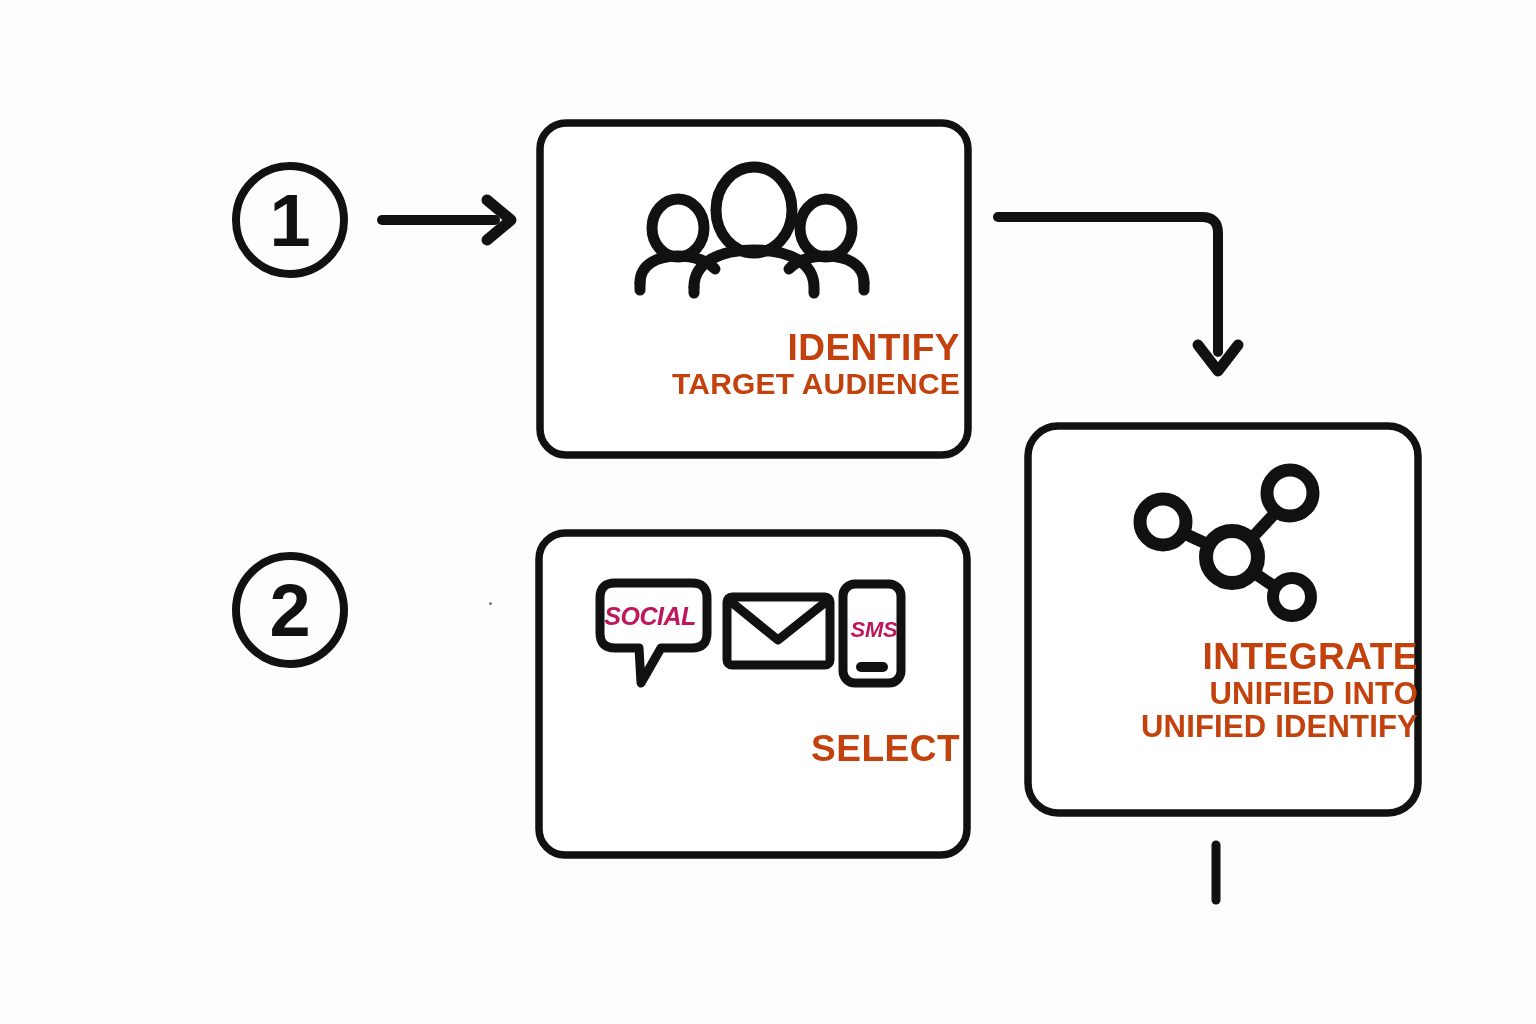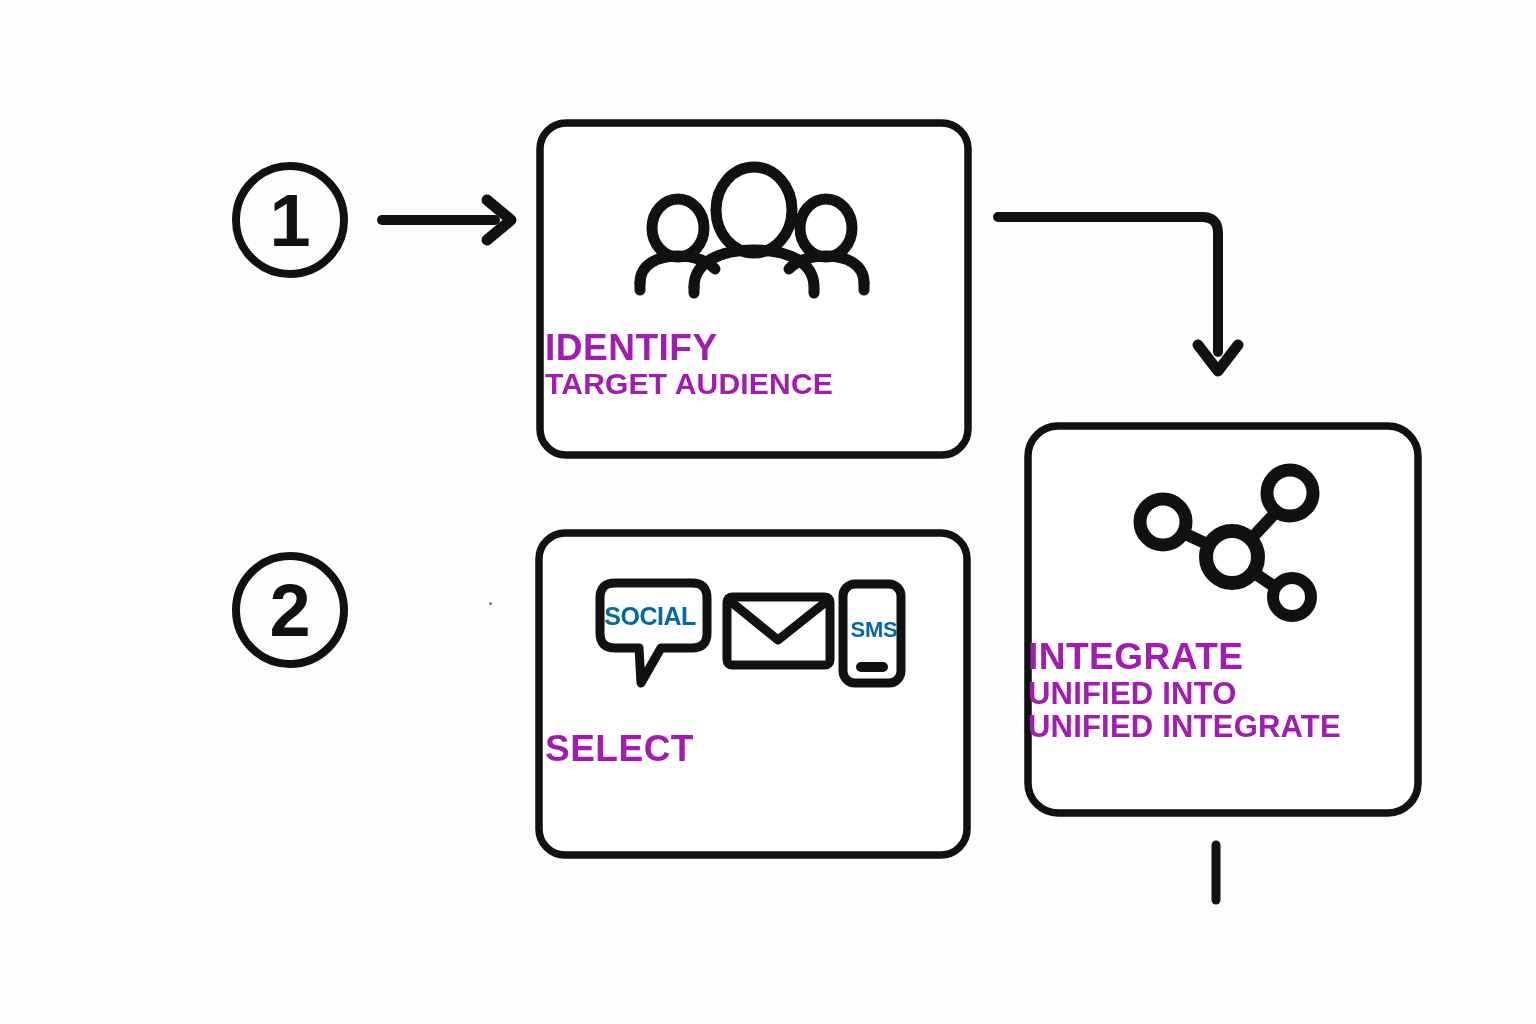--- a/index.html
+++ b/index.html
@@ -22,22 +22,22 @@
   #diagram-svg {
     position: absolute;
     left: 0;
     top: 0;
     width: 1536px;
     height: 1024px;
     display: block;
   }
   .box-label {
     position: absolute;
-    text-align: left;
-    color: #a21caf;
+    text-align: right;
+    color: #c2410c;
     font-family: "Liberation Sans", sans-serif;
     font-weight: 700;
     letter-spacing: 0.2px;
     line-height: 1.08;
     user-select: none;
   }
   .label-primary {
     font-size: 37px;
     font-weight: 700;
     letter-spacing: 0.5px;
@@ -77,23 +77,24 @@
     font-weight: 700;
     color: #111111;
     user-select: none;
   }
   #step-num-1 { left: 230px; top: 178px; }
   #step-num-2 { left: 230px; top: 568px; }
   .icon-text {
     position: absolute;
     font-family: "Liberation Sans", sans-serif;
     font-weight: 700;
-    color: #0369a1;
+    color: #be185d;
     user-select: none;
     text-align: center;
+    font-style: italic;
   }
   #social-word {
     left: 600px;
     top: 602px;
     width: 100px;
     font-size: 25px;
     letter-spacing: -0.5px;
   }
   #sms-word {
     left: 845px;
@@ -207,21 +208,21 @@
     <div class="label-secondary">TARGET AUDIENCE</div>
   </div>
 
   <div class="box-label" id="label-select">
     <div class="label-primary">SELECT</div>
   </div>
 
   <div class="box-label" id="label-integrate">
     <div class="label-primary">INTEGRATE</div>
     <div class="label-tertiary">UNIFIED INTO</div>
-    <div class="label-tertiary">UNIFIED INTEGRATE</div>
+    <div class="label-tertiary">UNIFIED IDENTIFY</div>
   </div>
 
   <div class="icon-text" id="social-word">SOCIAL</div>
   <div class="icon-text" id="sms-word">SMS</div>
 
   <div class="speck" style="left:489px; top:602px; width:3px; height:3px;"></div>
 
 </div>
 
 </body></html>

